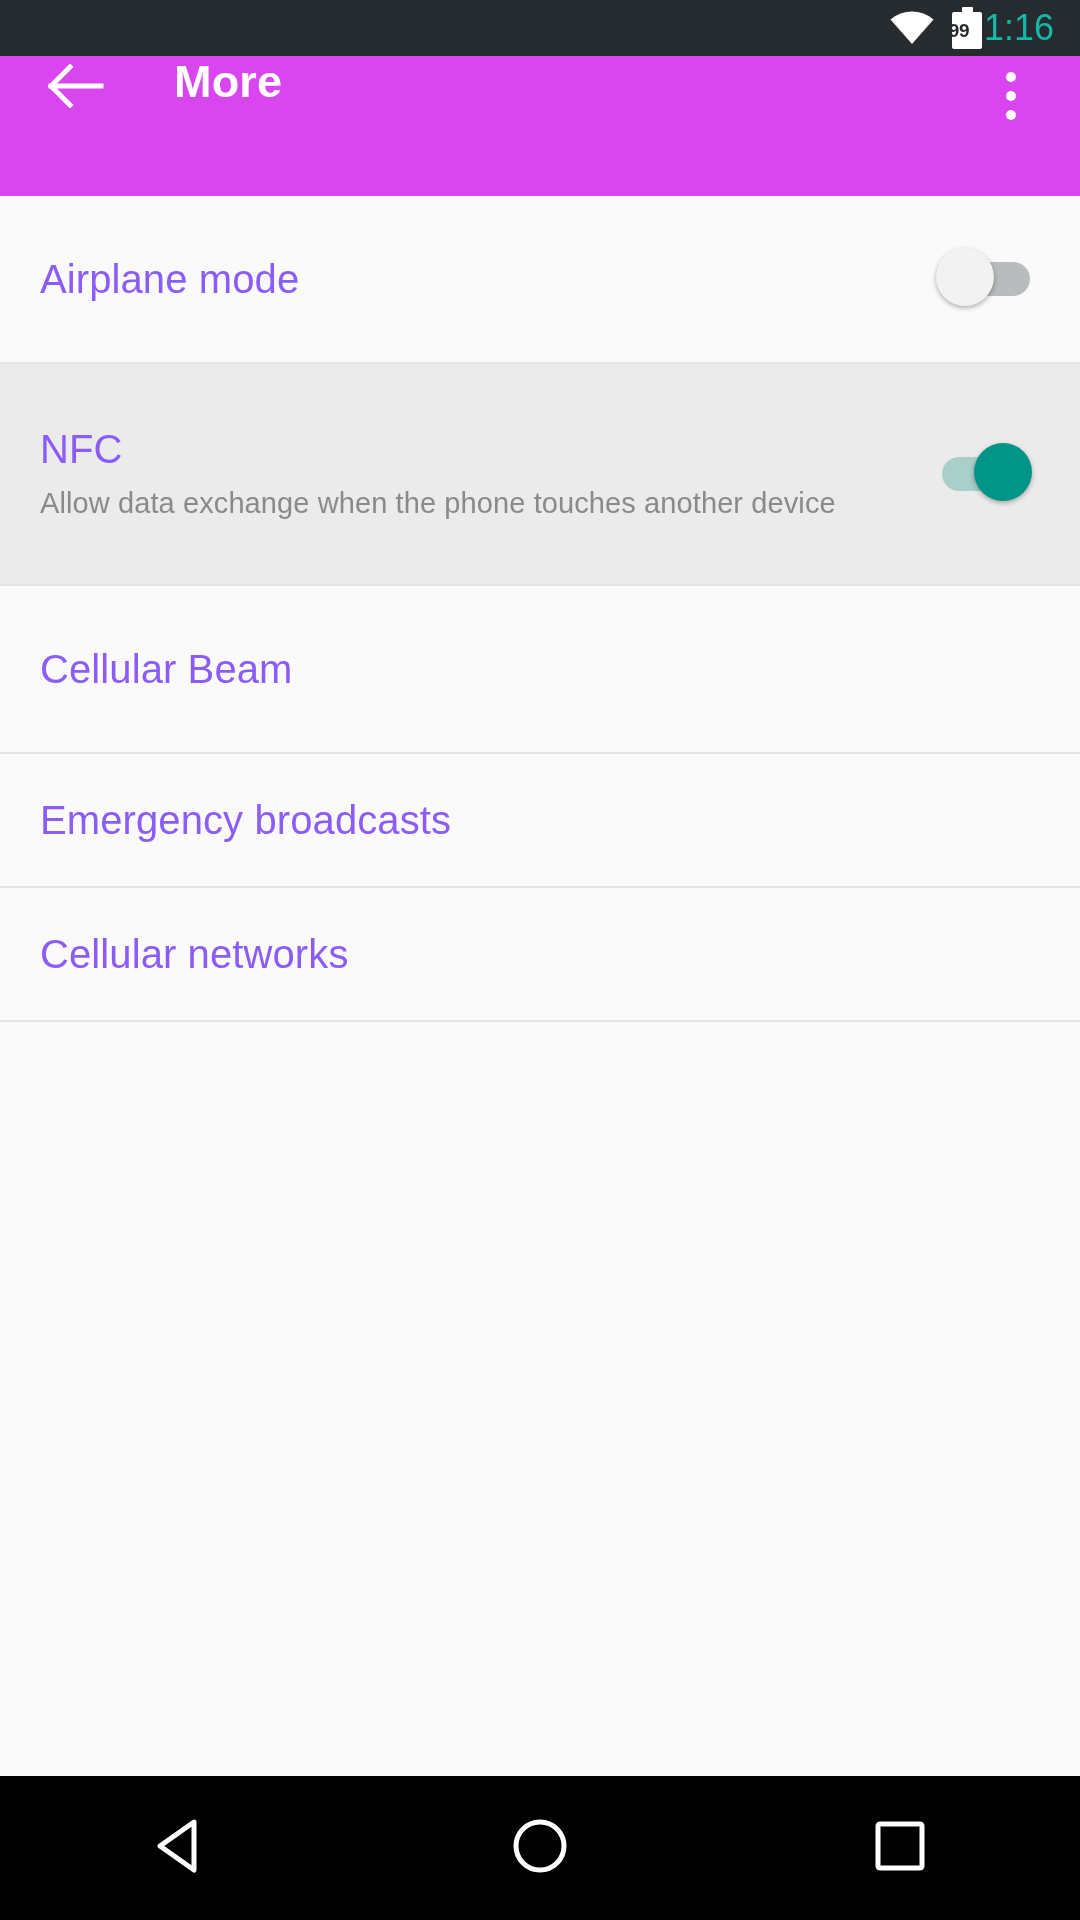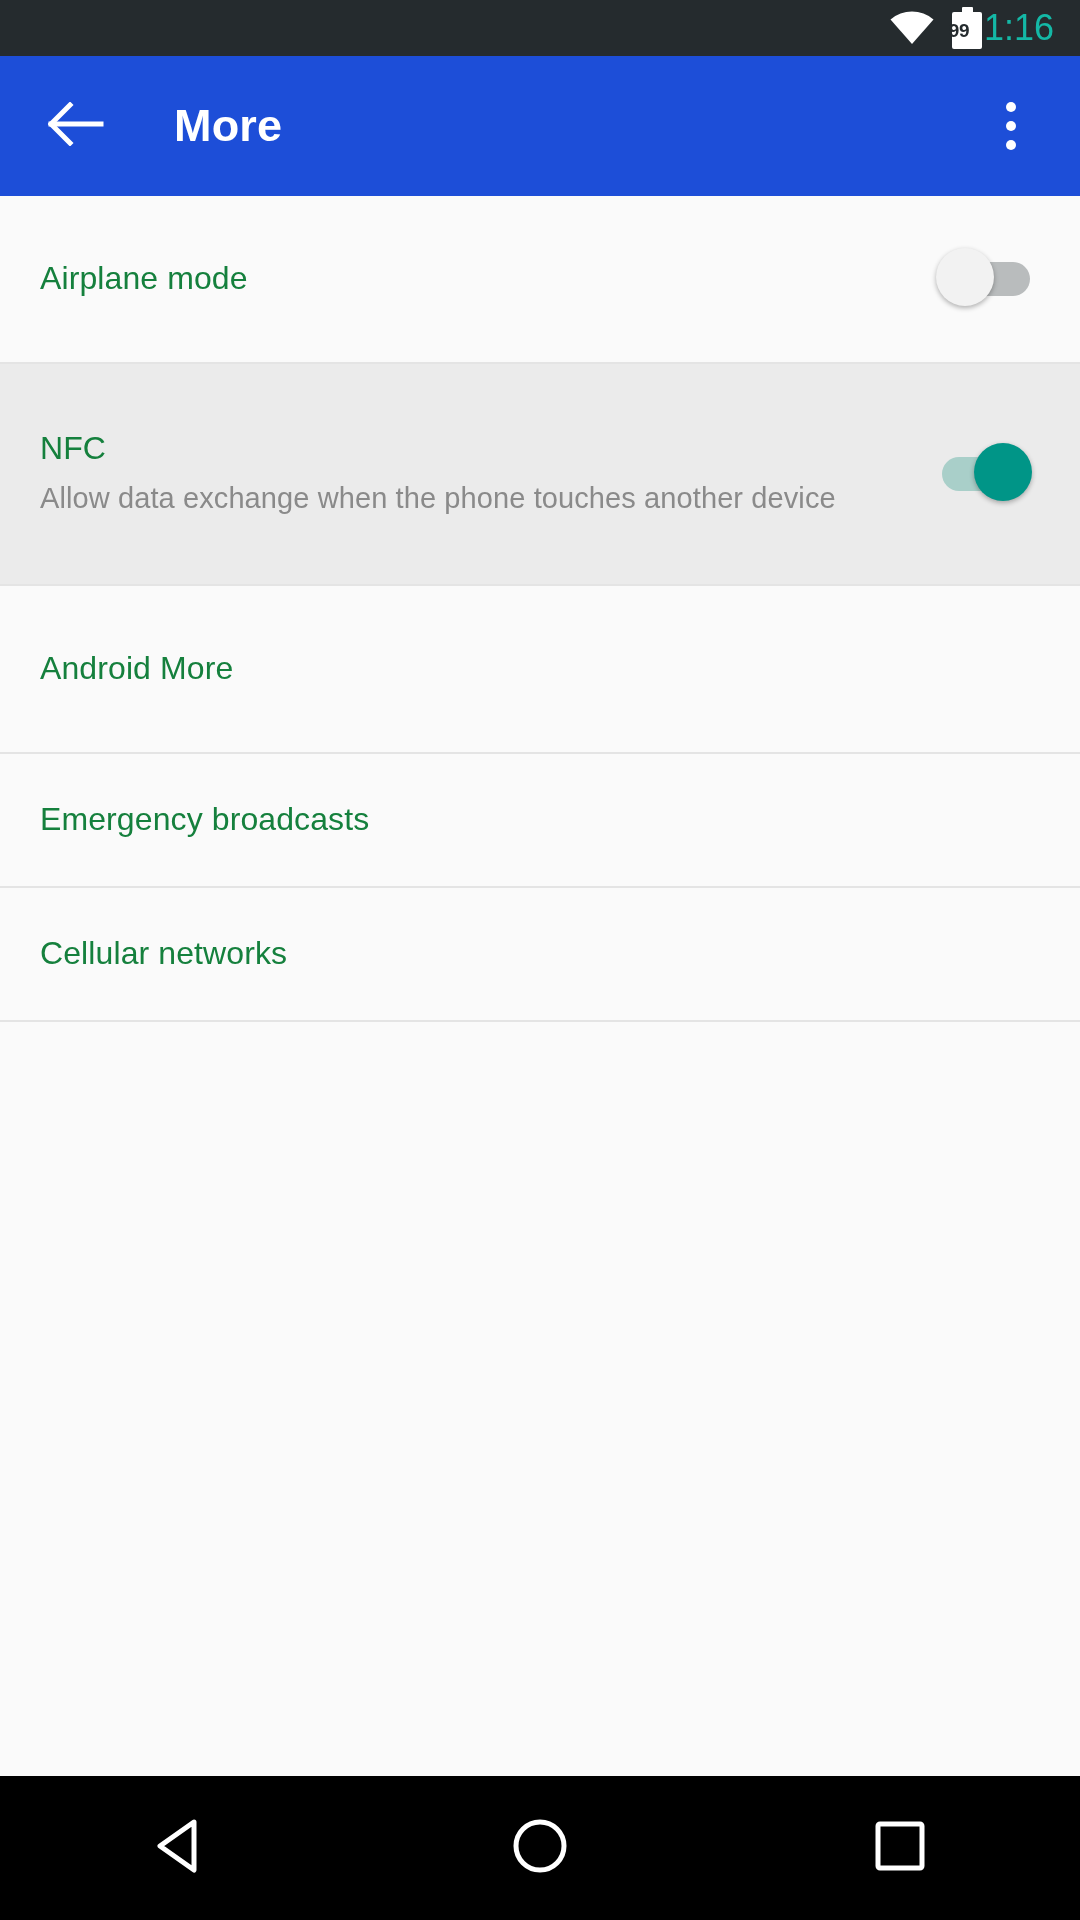--- a/index.html
+++ b/index.html
@@ -78,23 +78,23 @@
   .status-time {
     color: #14b8a6;
     font-size: 36px;
     line-height: 1;
     letter-spacing: 0px;
   }
 
   
   .app-bar {
     height: 140px;
-    background: #1d4ed8;
-    display: flex;
-    align-items: center;
+    background: #d946ef;
+    display: flex;
+    align-items: flex-start;
     padding: 0 28px 0 44px;
     box-sizing: border-box;
     flex: 0 0 auto;
   }
   .back-button {
     width: 64px;
     height: 64px;
     display: flex;
     align-items: center;
     justify-content: center;
@@ -145,22 +145,22 @@
   .row.highlighted { background: #ebebeb; }
   .row.tall { min-height: 222px; justify-content: space-between; }
   .row.short { min-height: 134px; }
   .row.medium { min-height: 168px; }
   .row-text {
     flex: 1 1 auto;
     min-width: 0;
     padding-right: 20px;
   }
   .row-title {
-    font-size: 32px;
-    color: #15803d;
+    font-size: 40px;
+    color: #8b5cf6;
     line-height: 1.12;
     letter-spacing: 0.1px;
   }
   .row-summary {
     font-size: 29px;
     color: #8a8a8a;
     line-height: 1.22;
     margin-top: 14px;
     letter-spacing: 0.1px;
   }
@@ -268,21 +268,21 @@
         <div class="row-summary">Allow data exchange when the phone touches another device</div>
       </div>
       <div class="switch on">
         <span class="switch-track"></span>
         <span class="switch-thumb"></span>
       </div>
     </div>
 
     <div class="row medium">
       <div class="row-text">
-        <div class="row-title">Android More</div>
+        <div class="row-title">Cellular Beam</div>
       </div>
     </div>
 
 
 
     <div class="row short">
       <div class="row-text">
         <div class="row-title">Emergency broadcasts</div>
       </div>
     </div>

